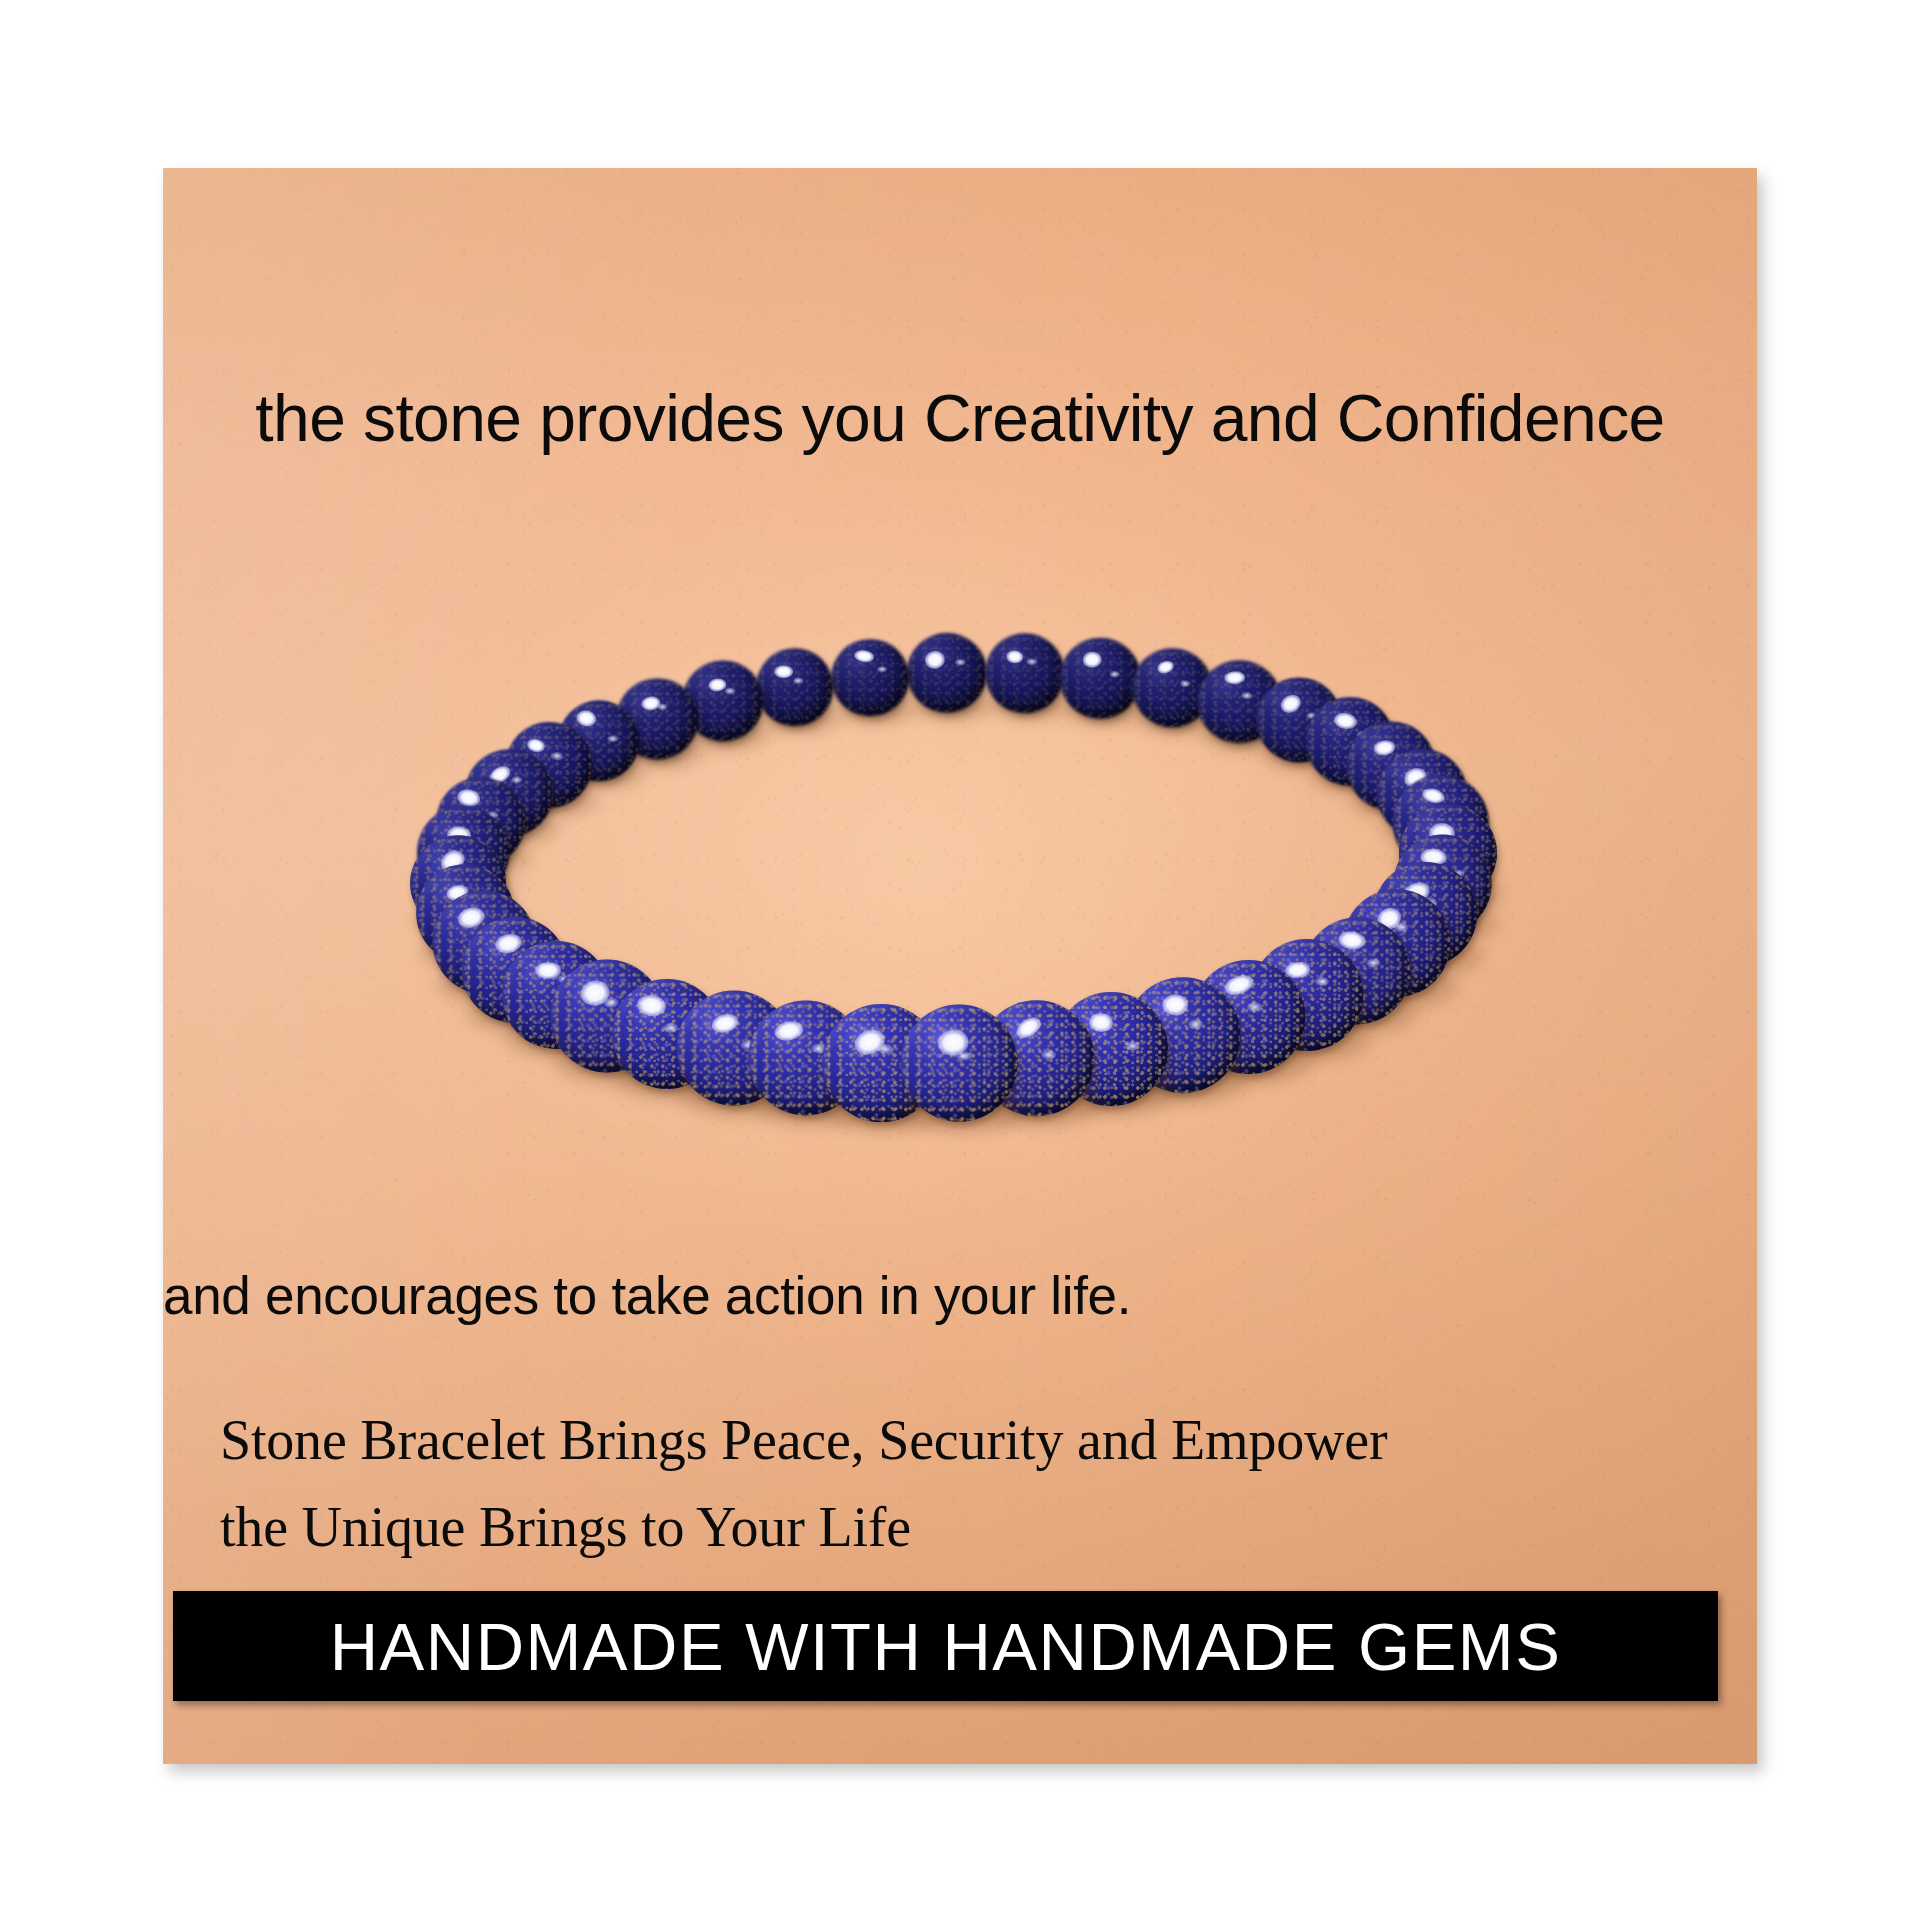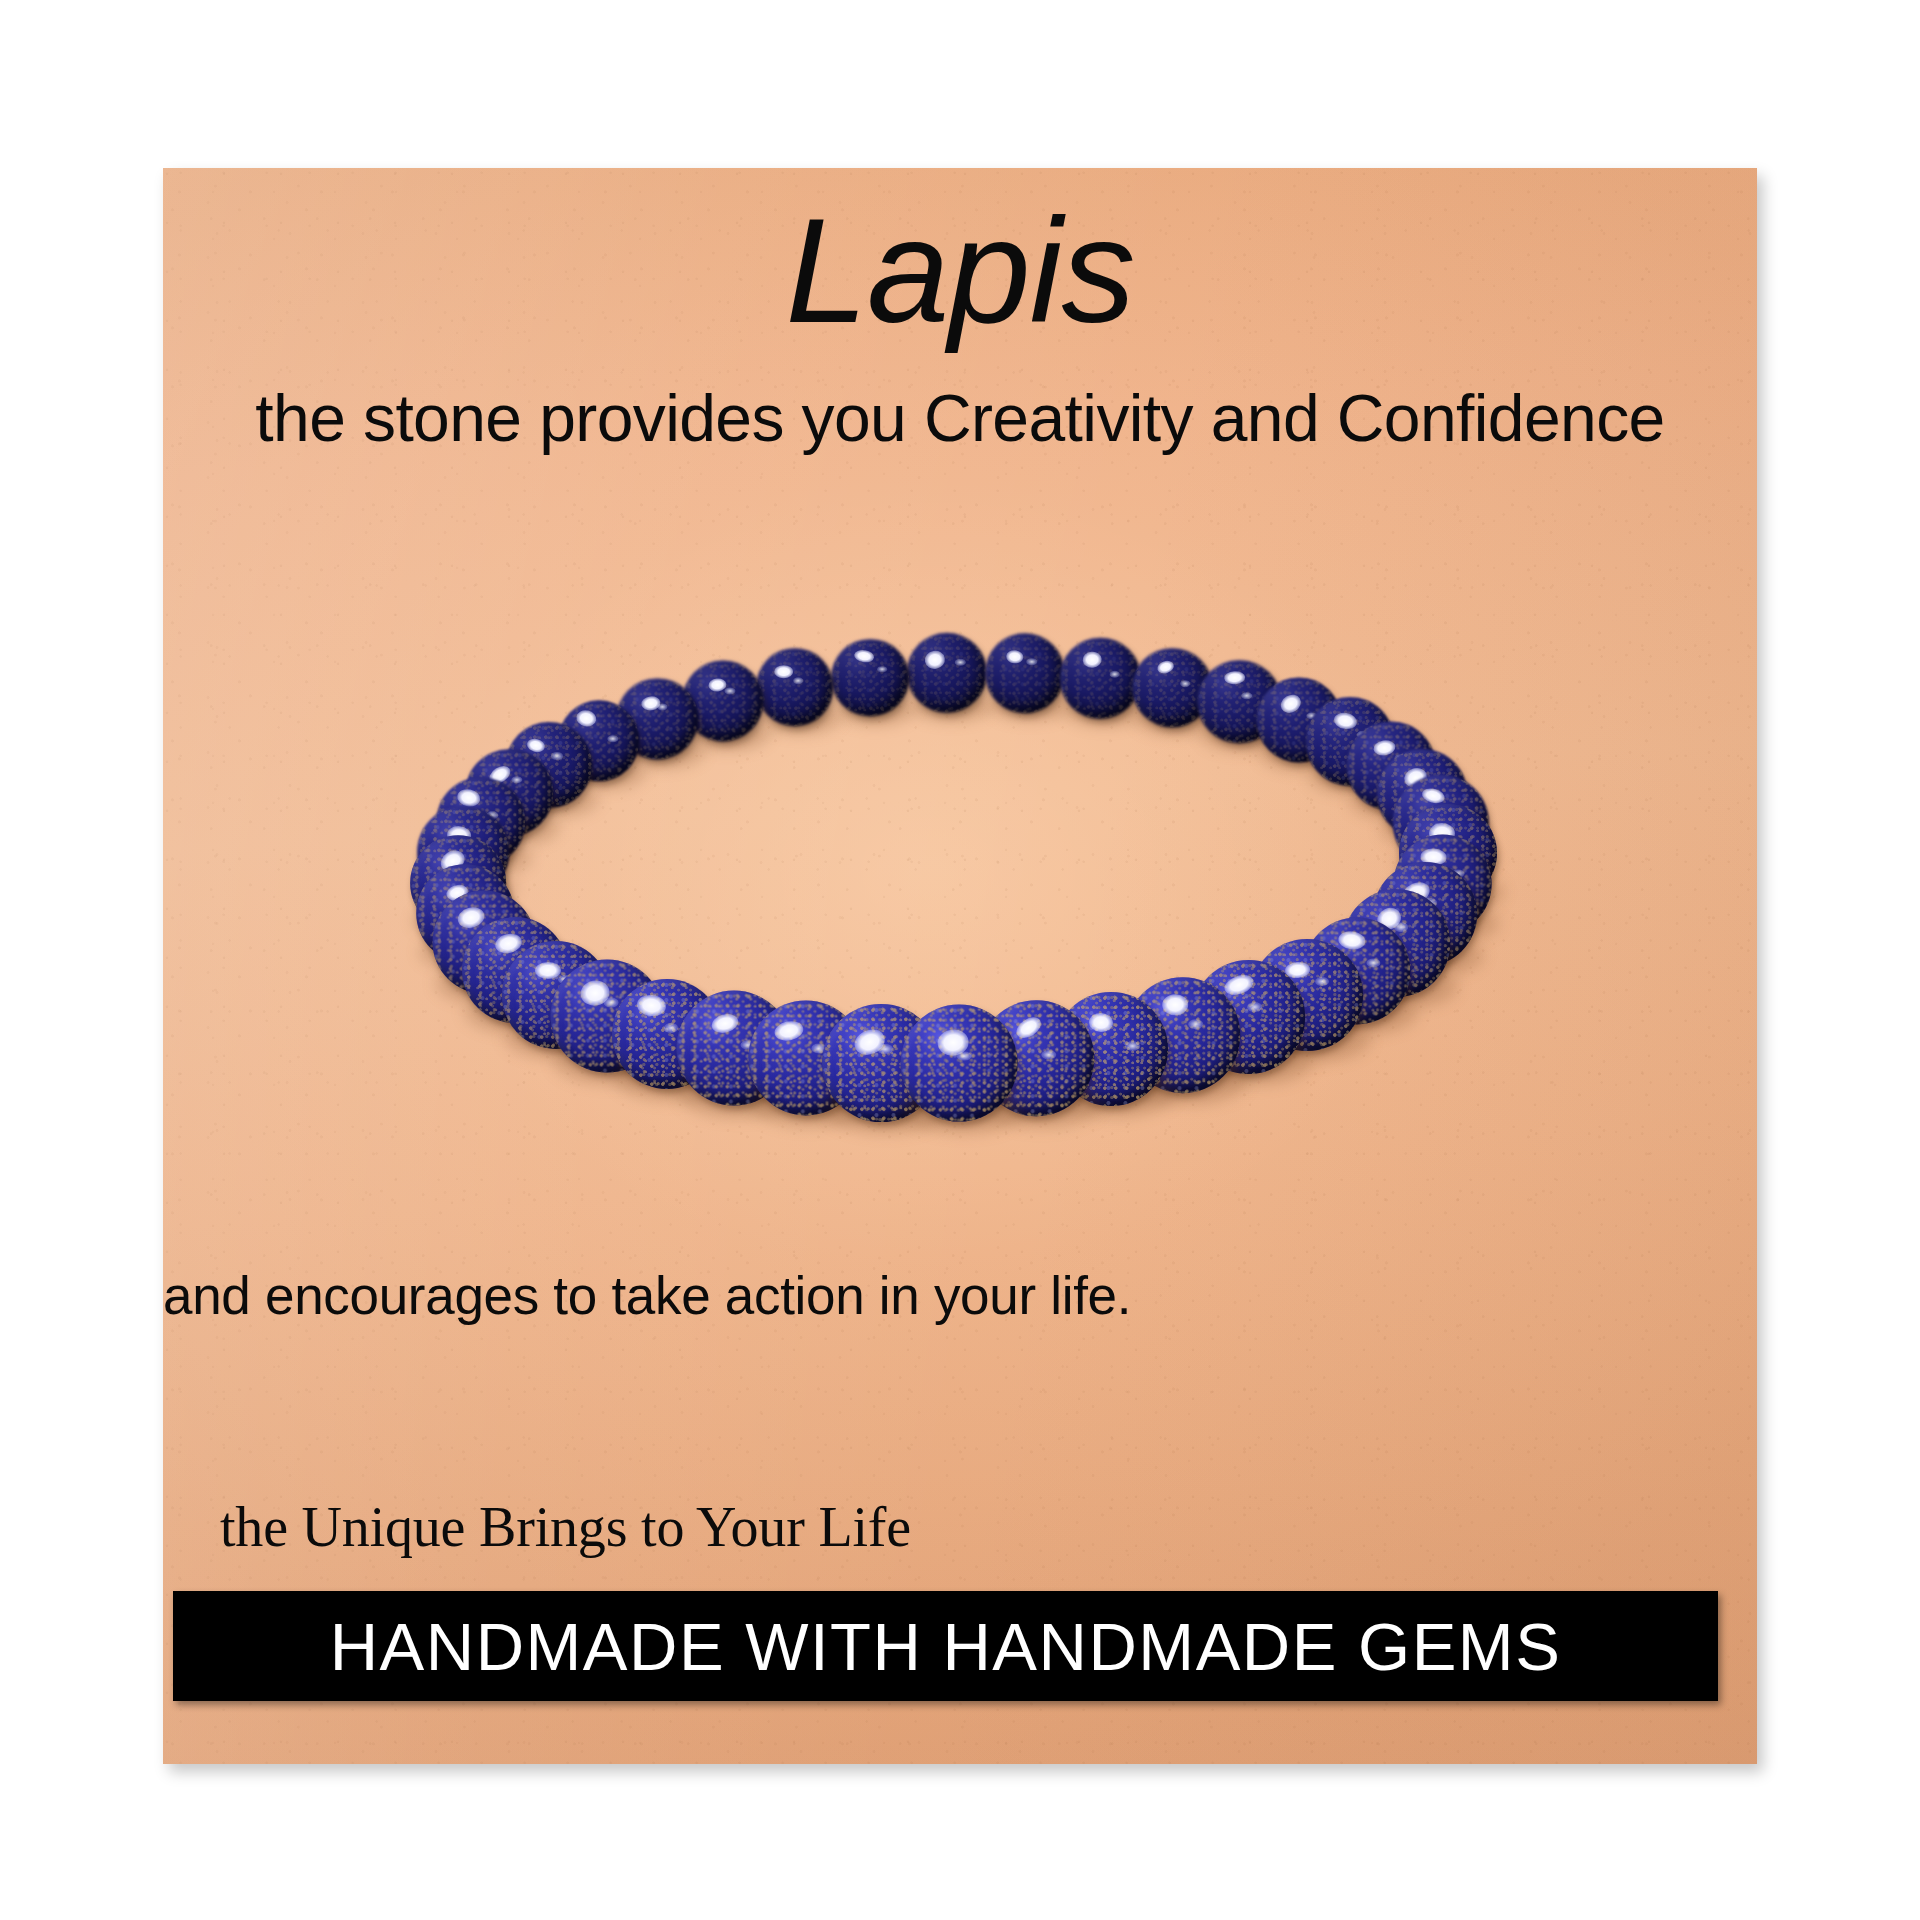--- a/index.html
+++ b/index.html
@@ -188,21 +188,20 @@
   }
 </style>
 </head>
 <body>
 
 <div id="product-card">
 
   <div id="paper-texture"></div>
   <div id="paper-sheen"></div>
 
-  <div class="txt" id="title-lapis">Lapis</div>
 
   <div class="txt" id="subtitle-line">the stone provides you Creativity and Confidence</div>
 
   <div id="bracelet">
       <div class="bead-shadow" style="left: 789.151px; top: 537.224px; width: 85.1605px; height: 33.7428px;"></div>
       <div class="bead" style="left: 784.151px; top: 505.088px; width: 80.34px; height: 80.34px;">
         <div class="bead-body" style="filter: brightness(0.7) blur(1.5px);"></div>
         <div class="bead-fleck" style="opacity: 0.18;"></div>
         <div class="bead-hi" style="width: 20.4614px; height: 17.5215px; left: 18.3096px; top: 17.819px; transform: rotate(-9.9deg);"></div>
         <div class="bead-hi2" style="width: 10.4442px; height: 6.8289px; left: 48.1447px; top: 26.006px;"></div>
@@ -478,20 +477,21 @@
         <div class="bead-body" style="filter: brightness(1.16) blur(0px);"></div>
         <div class="bead-fleck" style="opacity: 0.73;"></div>
         <div class="bead-hi" style="width: 30.6209px; height: 25.6614px; left: 36.8605px; top: 24.6827px; transform: rotate(-7.7deg);"></div>
         <div class="bead-hi2" style="width: 15.1814px; height: 9.92627px; left: 56.3152px; top: 46.6347px;"></div>
       </div>
     </div>
 
 
   <div class="txt" id="body-line-2">and encourages to take action in your life.</div>
 
+  <div class="txt" id="serif-line-1">Stone Bracelet Brings Peace, Security and Empower</div>
 
   <div class="txt" id="serif-line-2">the Unique Brings to Your Life</div>
 
   <div id="footer-bar">
     <span id="footer-text">HANDMADE WITH HANDMADE GEMS</span>
   </div>
 
 </div>
 
 </body></html>

